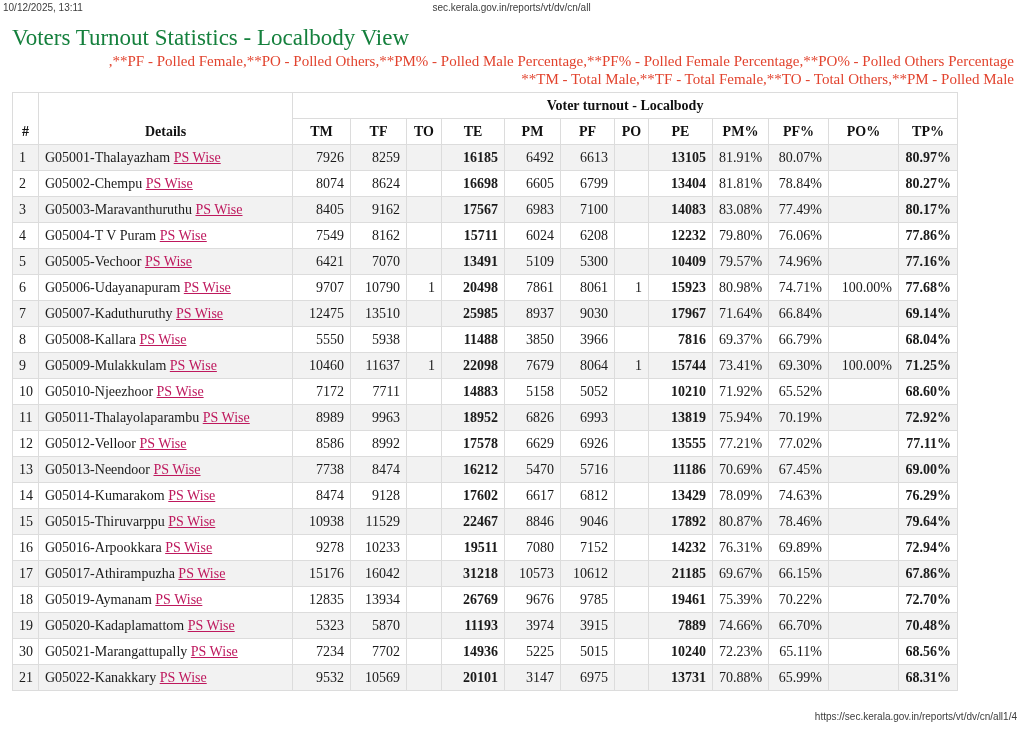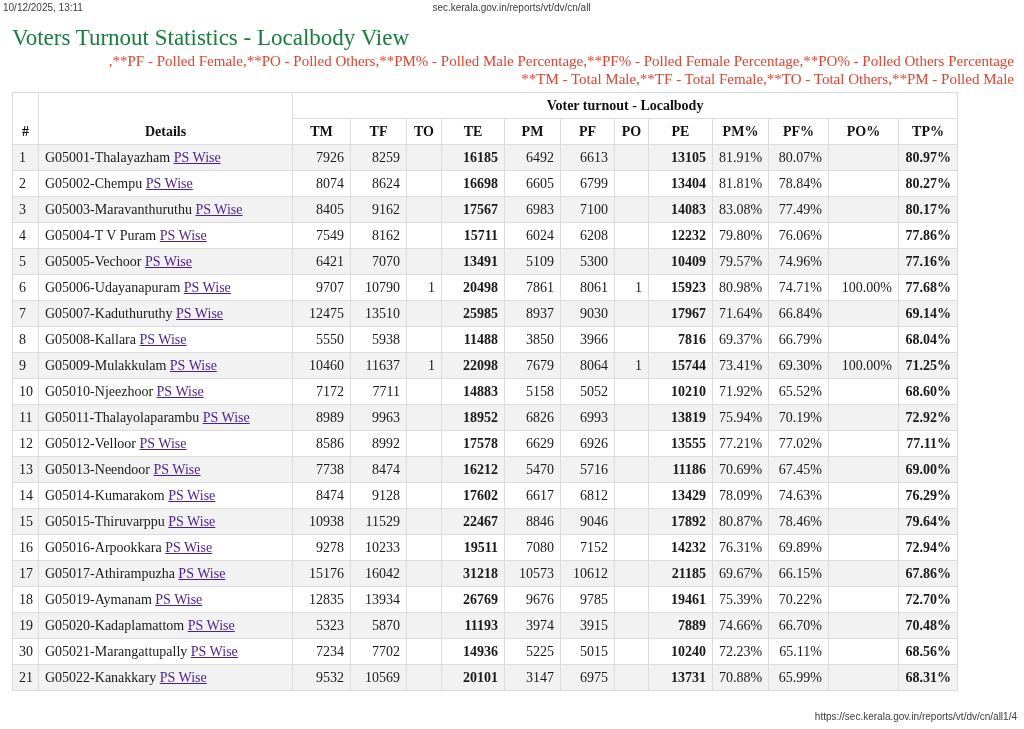--- a/index.html
+++ b/index.html
@@ -61,21 +61,21 @@
   th.col-hash { text-align: center; }
   th.col-details { text-align: center; }
   th.group-h { padding-top: 2px; padding-bottom: 2px; }
   tbody tr:nth-child(odd) { background: #f2f2f2; }
   tbody tr:nth-child(even) { background: #ffffff; }
   td.c-idx { text-align: left; }
   td.c-details { text-align: left; }
   td.c-val { text-align: right; }
   td.bold { font-weight: 700; }
   a.ps-link {
-    color: #4c1d95;
+    color: #be185d;
     text-decoration: underline;
     cursor: pointer;
   }
   .print-footer {
     position: absolute;
     left: 3px; right: 7px; bottom: 7px;
     display: flex;
     justify-content: flex-end;
     font-family: "Liberation Sans", sans-serif;
     font-size: 10px;

